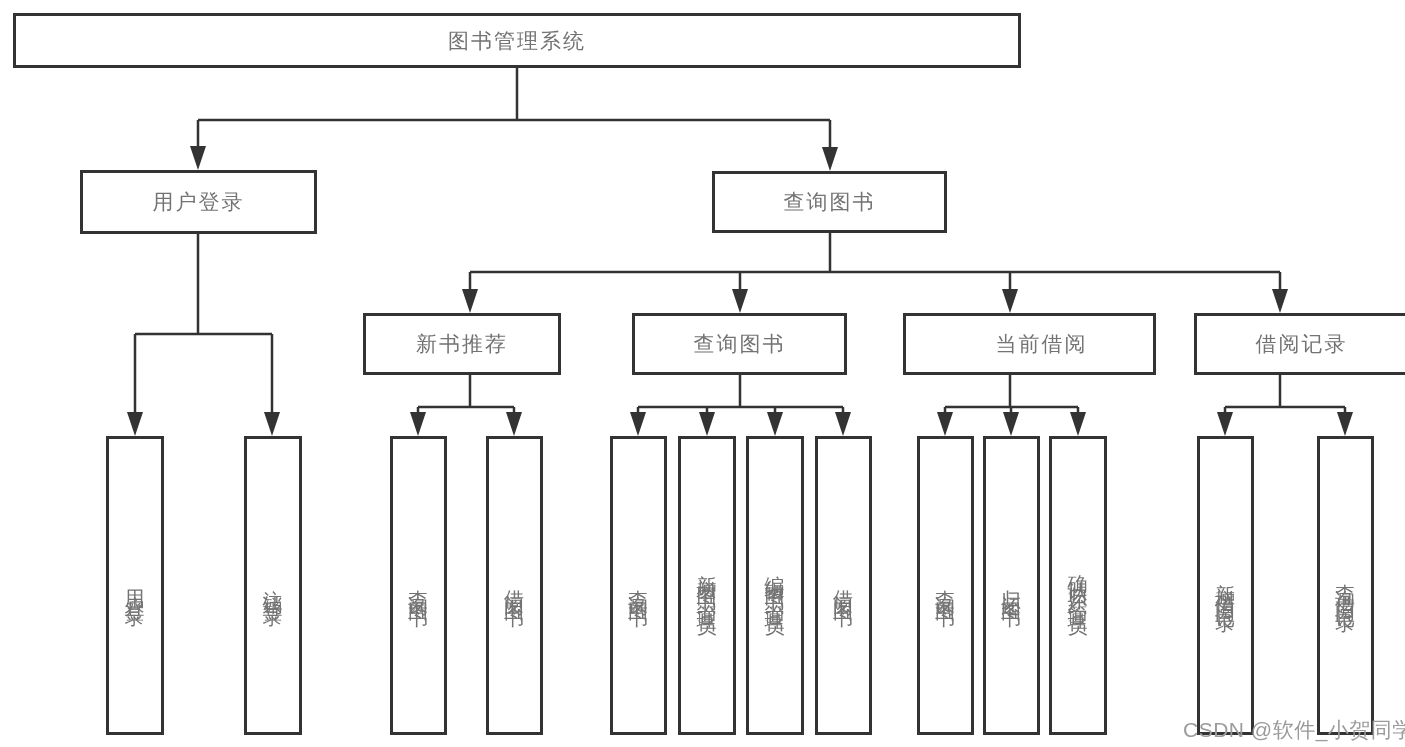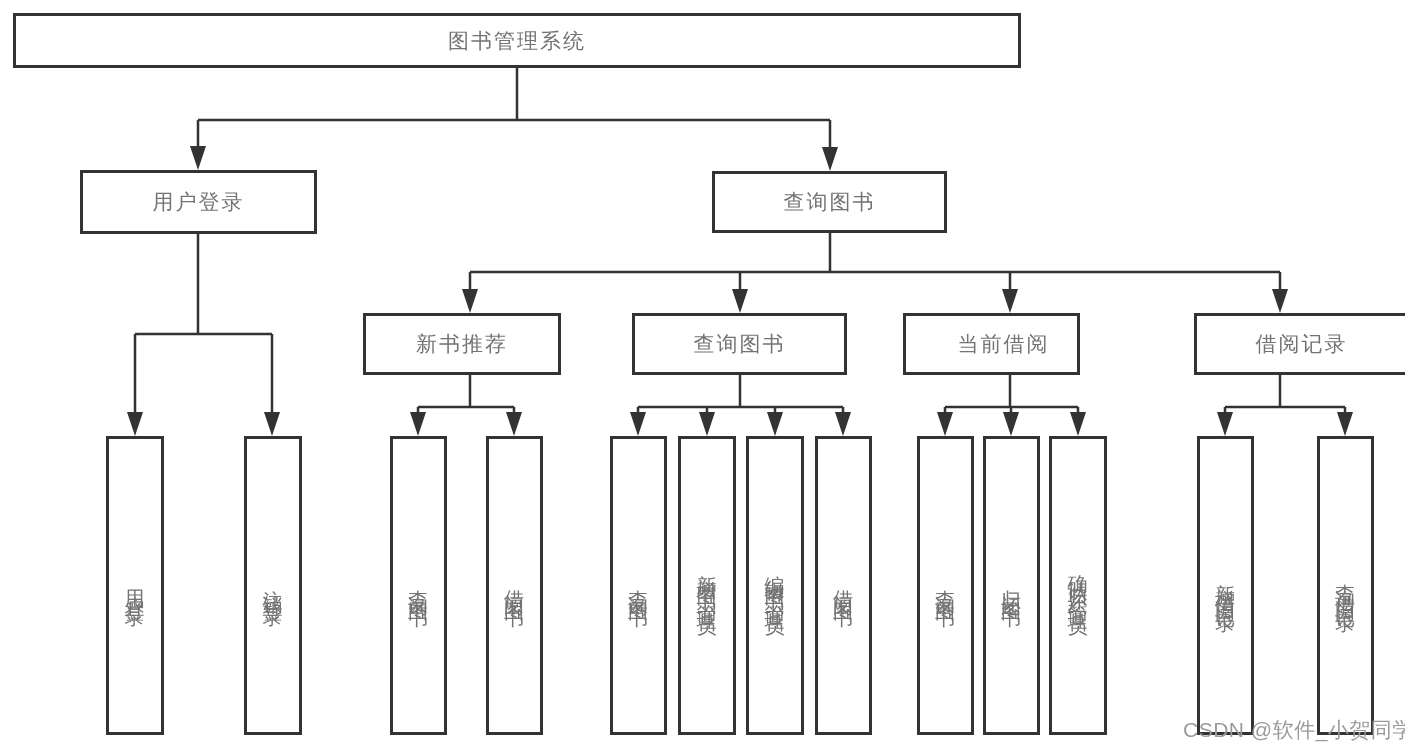--- a/index.html
+++ b/index.html
@@ -34,21 +34,21 @@
     font-size: 21px;
     letter-spacing: 2px;
     white-space: nowrap;
   }
   
   .root-box   { left: 13px;   top: 13px;  width: 1008px; height: 55px; }
   .n-user     { left: 80px;   top: 170px; width: 237px;  height: 64px; }
   .n-bookmgmt { left: 712px;  top: 171px; width: 235px;  height: 62px; }
   .n-recommend{ left: 363px;  top: 313px; width: 198px;  height: 62px; }
   .n-borrow   { left: 632px;  top: 313px; width: 215px;  height: 62px; }
-  .n-current  { left: 903px;  top: 313px; width: 177px;  height: 62px; padding-left: 24px; }
+  .n-current  { left: 903px;  top: 313px; width: 253px;  height: 62px; padding-left: 24px; }
   .n-records  { left: 1178px; top: 313px; width: 215px;  height: 62px; margin-left: 16px; }
   
   .vnode {
     top: 436px;
     height: 299px;
     font-size: 20px;
   }
   .vnode span {
     writing-mode: vertical-rl;
     text-orientation: mixed;

